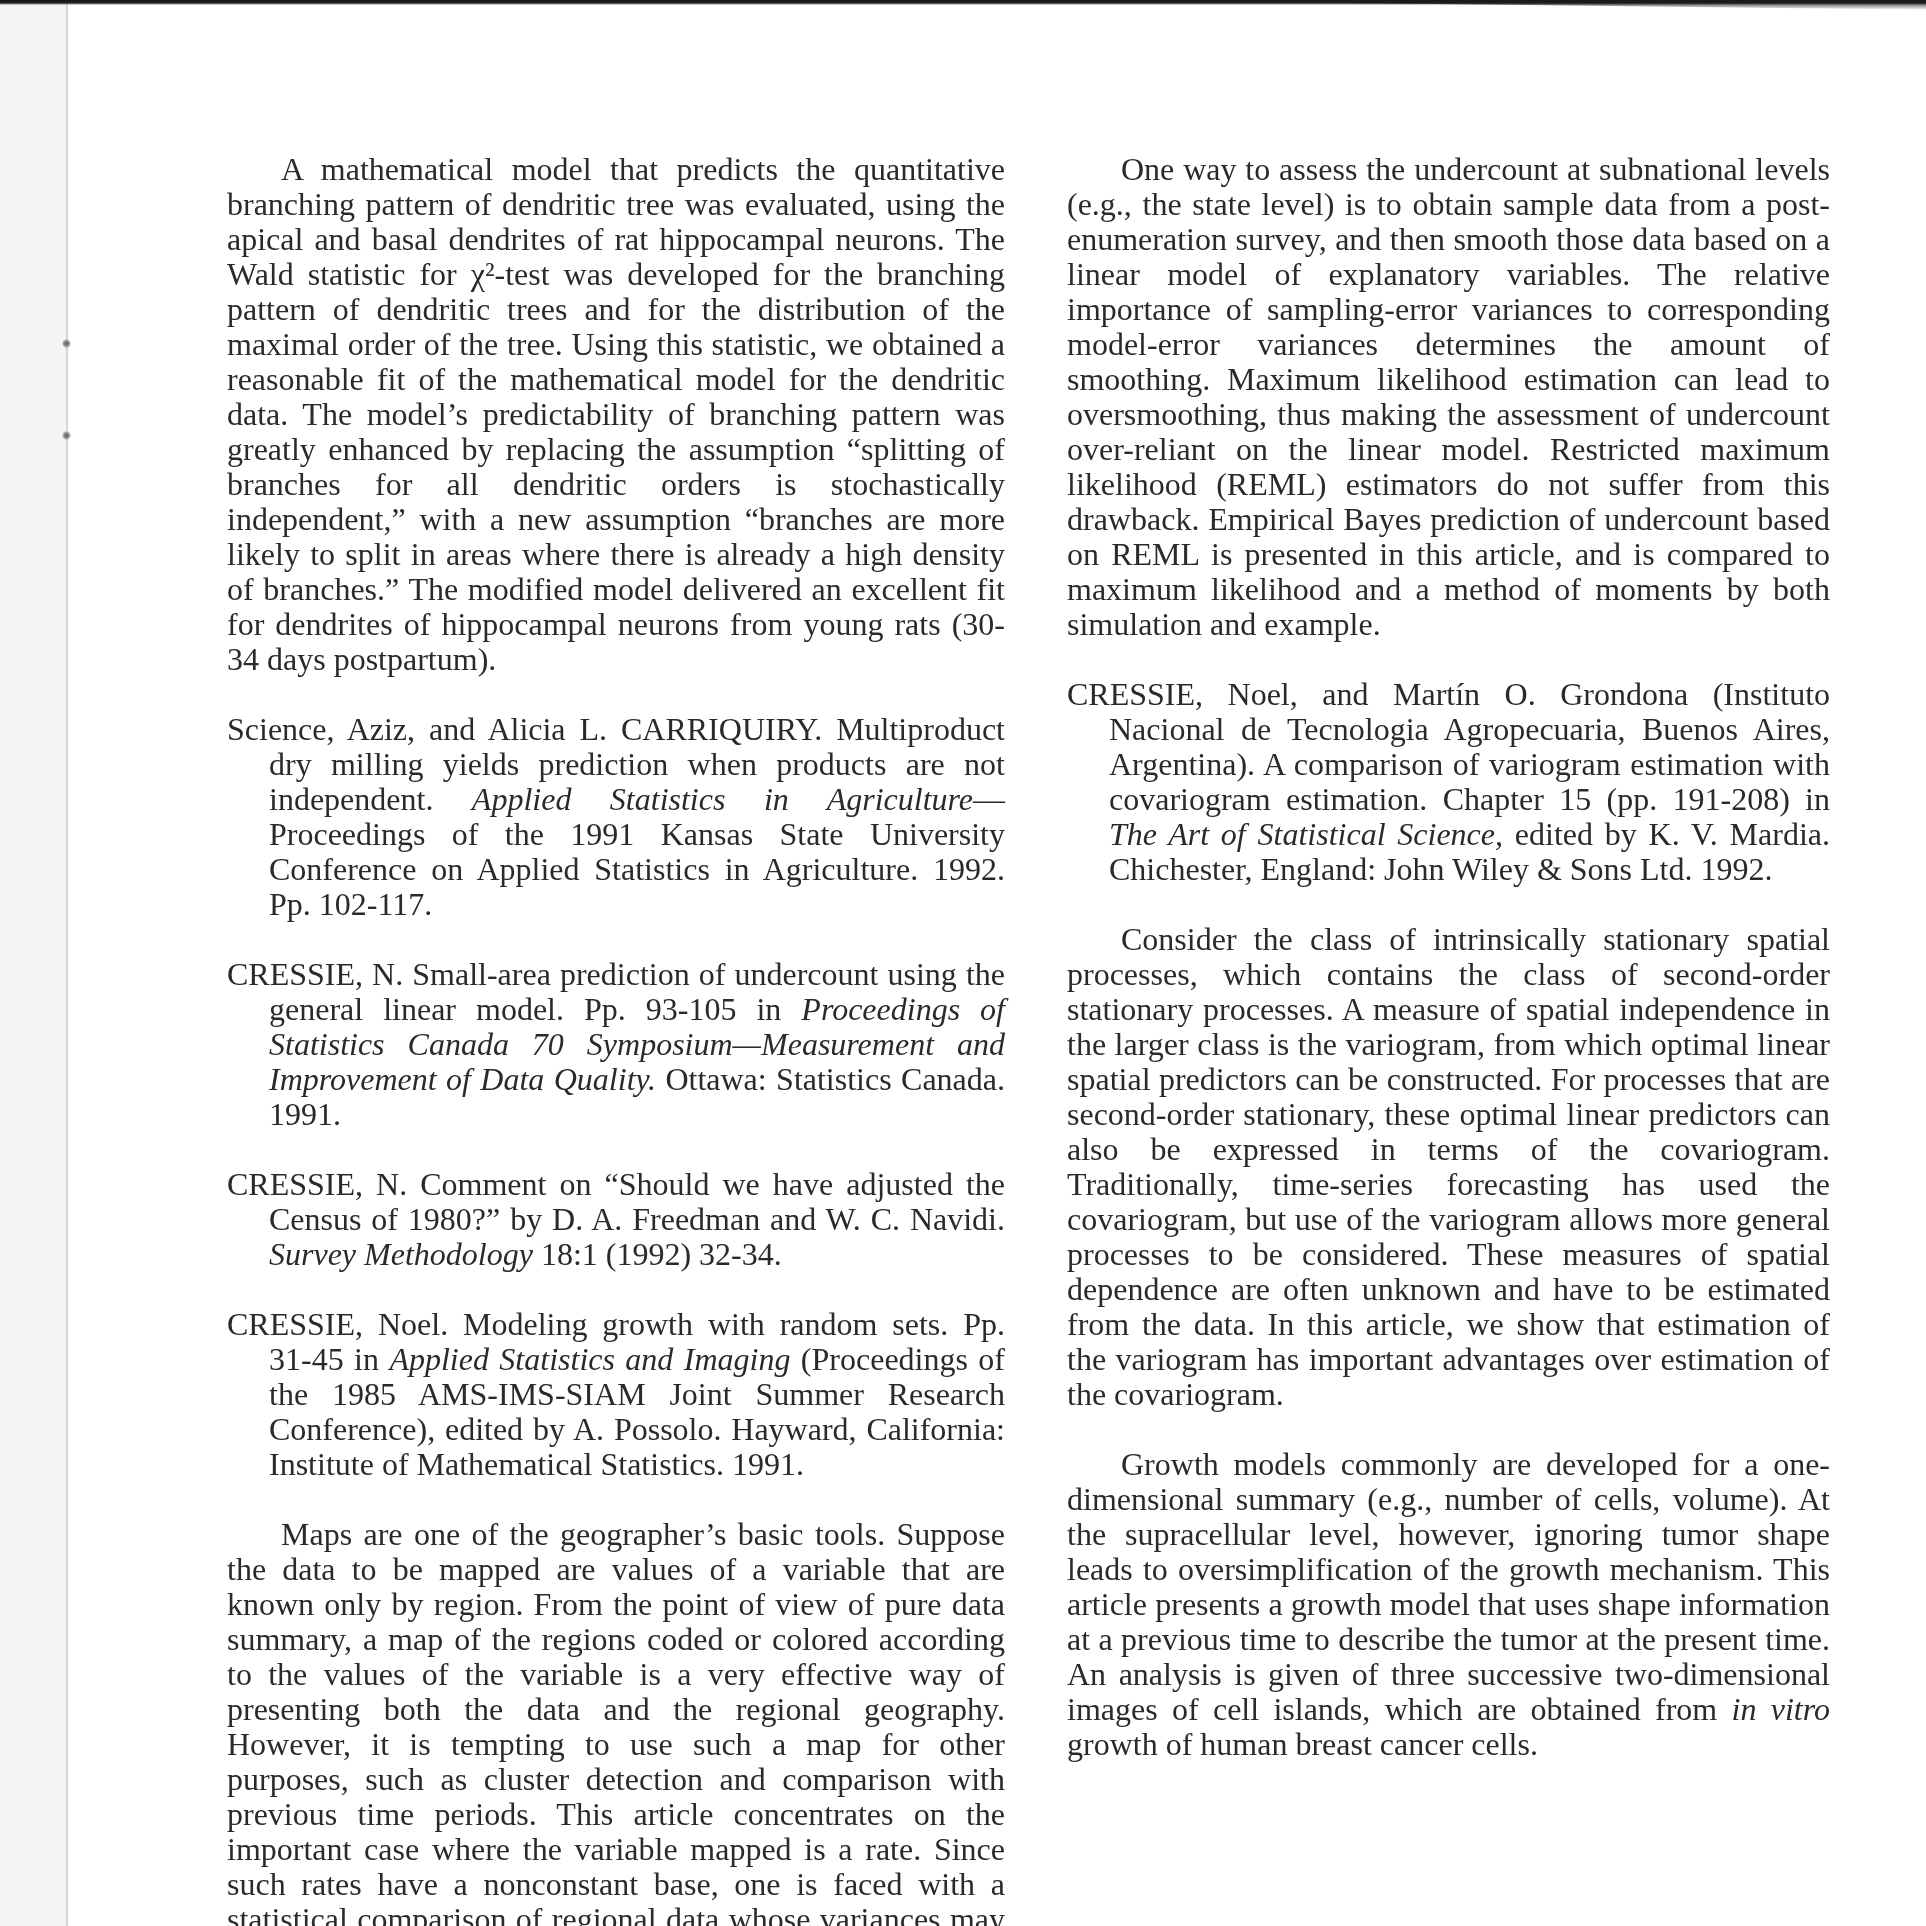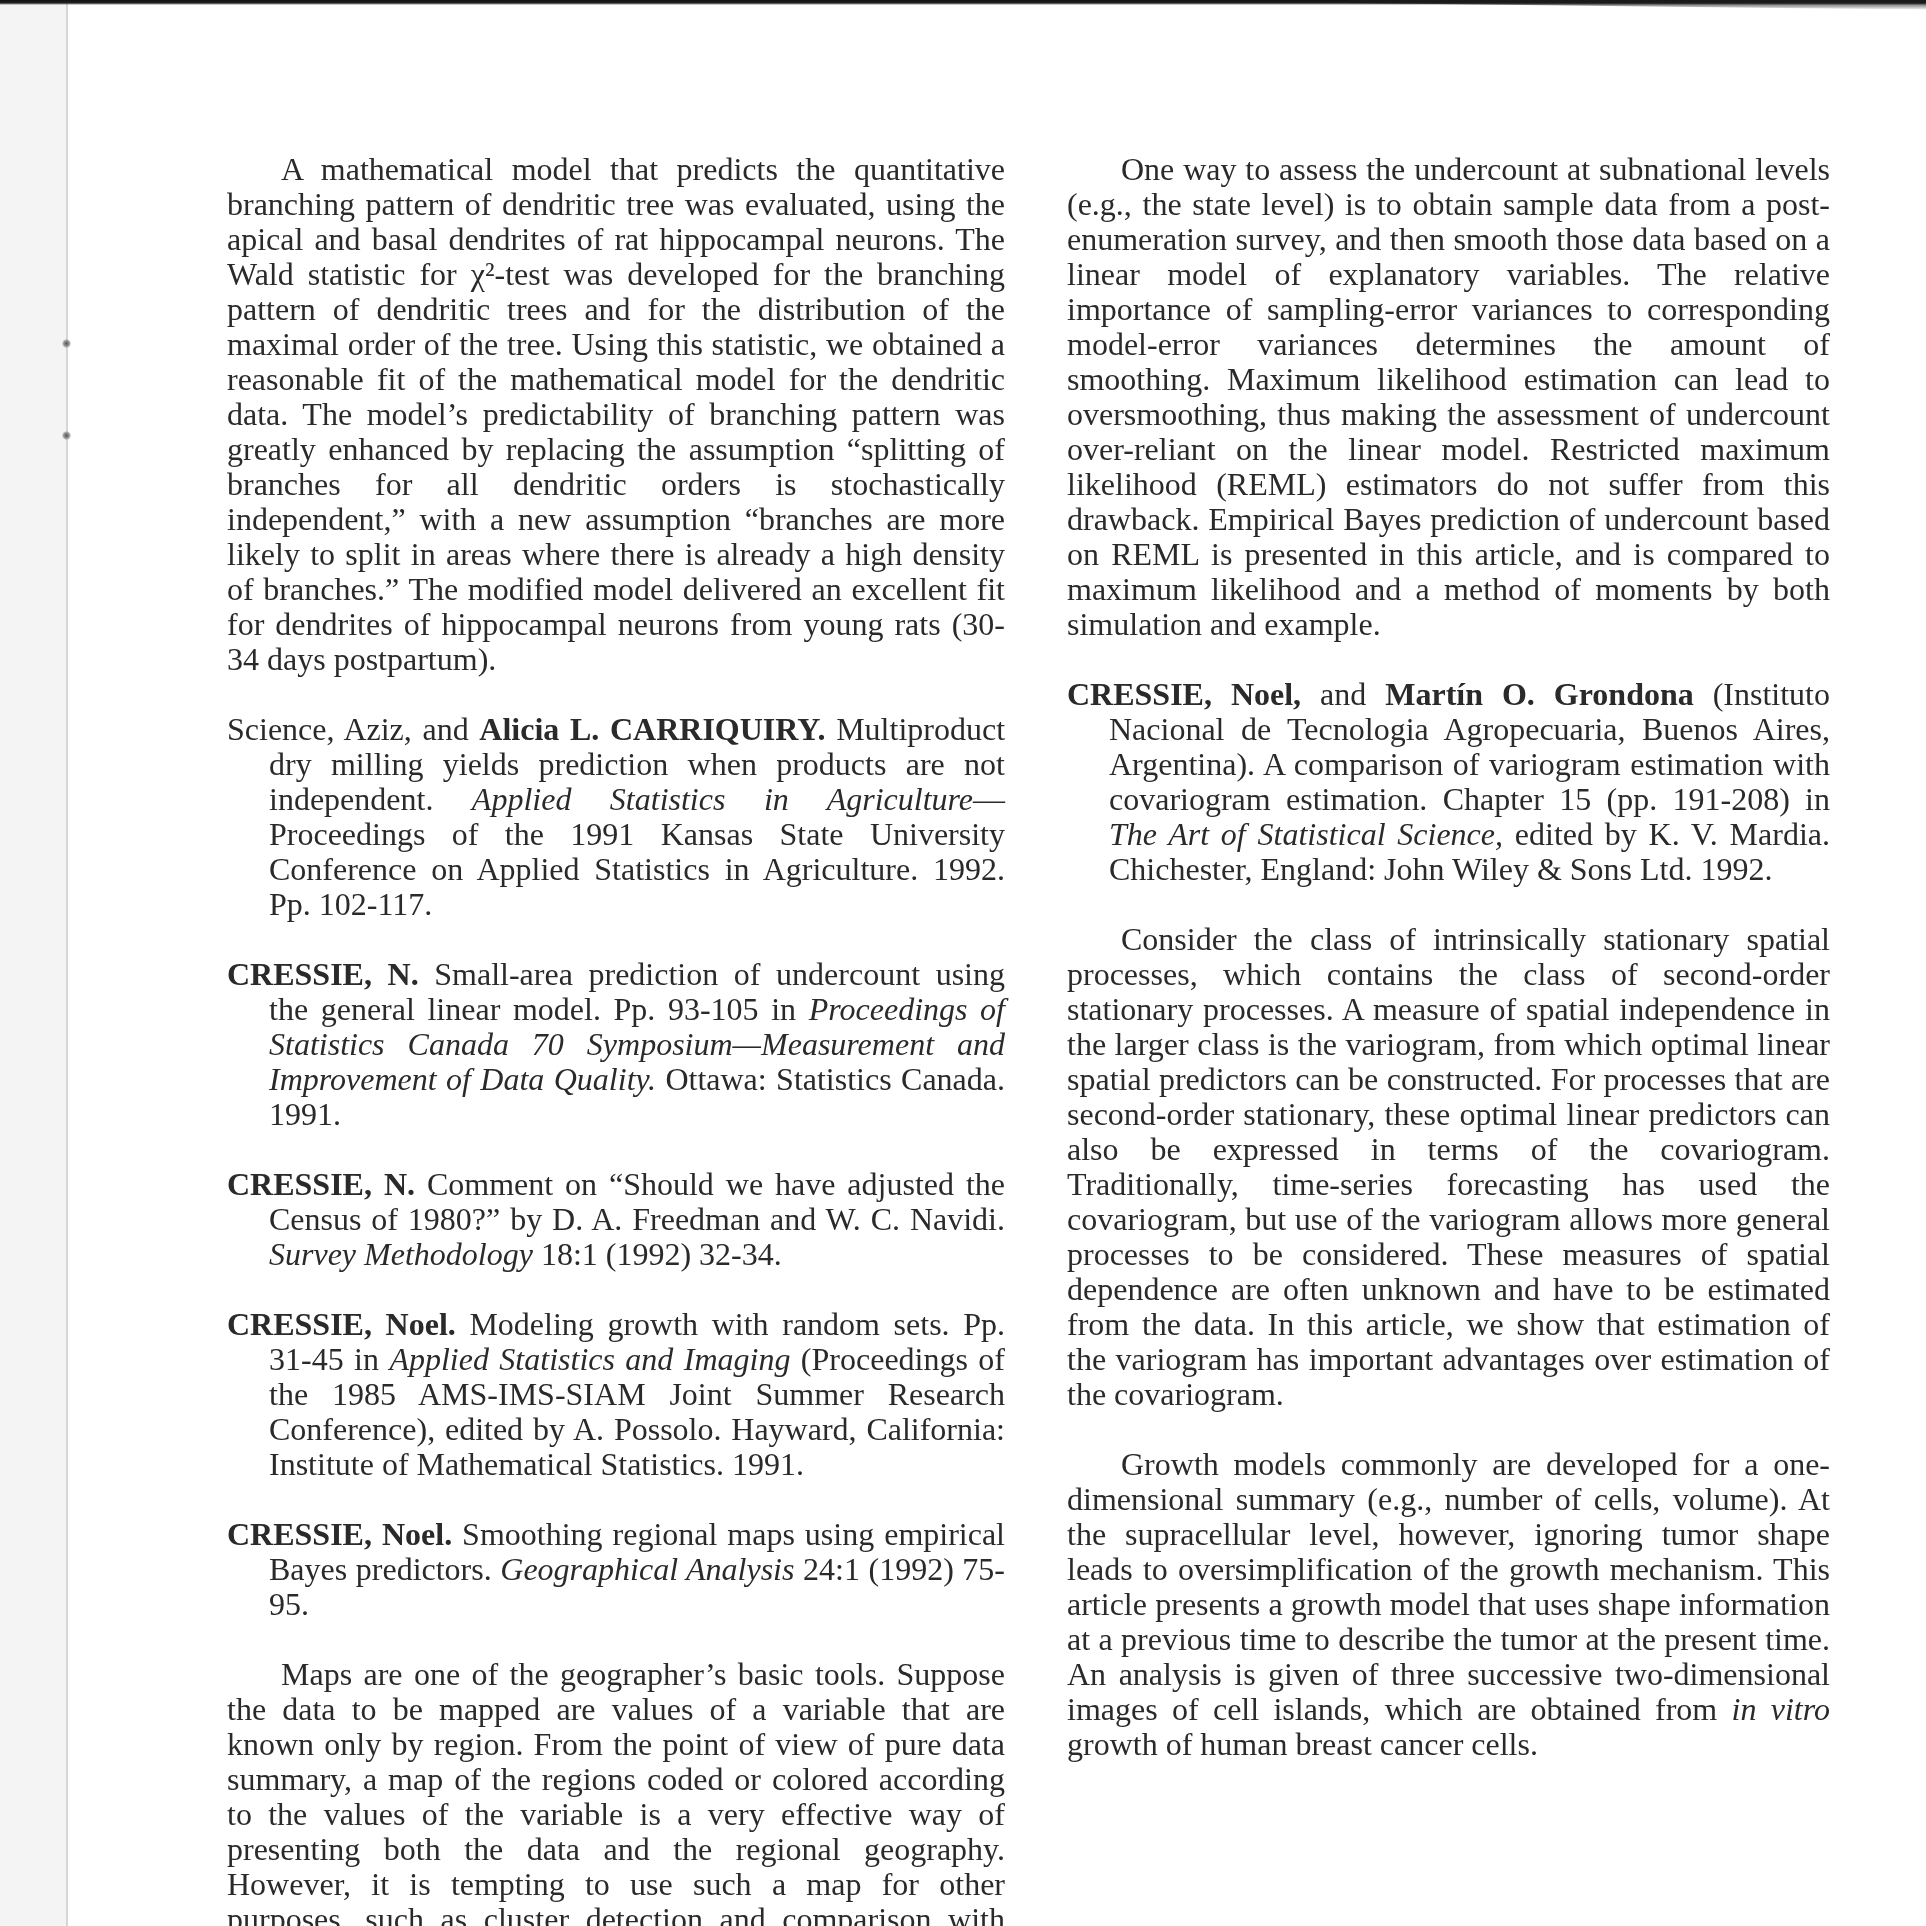--- a/index.html
+++ b/index.html
@@ -46,21 +46,21 @@
 
     .abstract {
       text-indent: 54px;
       margin: 0 0 35px 0;
     }
     .citation {
       margin: 0 0 35px 0;
       padding-left: 42px;
       text-indent: -42px;
     }
-    .author-bold { font-weight: bold; margin-top: 20px; }
+    .author-bold { font-weight: normal; margin-top: 20px; }
     .title-italic { font-style: italic; }
   </style>
 </head>
 <body>
 
 <div class="binding-shadow"></div>
 <div class="binding-line"></div>
 <div class="staple" style="left:62px; top:339px;"></div>
 <div class="staple" style="left:62px; top:431px;"></div>
 
@@ -82,23 +82,20 @@
   </p>
 
   <p class="citation">
     <span class="author-bold">CRESSIE, N.</span><span> Comment on “Should we have adjusted the Census of 1980?” by D. A. Freedman and W. C. Navidi. </span><span class="title-italic">Survey Methodology</span><span> 18:1 (1992) 32-34.</span>
   </p>
 
   <p class="citation">
     <span class="author-bold">CRESSIE, Noel.</span><span> Modeling growth with random sets. Pp. 31-45 in </span><span class="title-italic">Applied Statistics and Imaging</span><span> (Proceedings of the 1985 AMS-IMS-SIAM Joint Summer Research Conference), edited by A. Possolo. Hayward, California: Institute of Mathematical Statistics. 1991.</span>
   </p>
 
-  <p class="citation">
-    <span class="author-bold">CRESSIE, Noel.</span><span> Smoothing regional maps using empirical Bayes predictors. </span><span class="title-italic">Geographical Analysis</span><span> 24:1 (1992) 75-95.</span>
-  </p>
 
   <p class="abstract">
     <span>Maps are one of the geographer’s basic tools. Suppose the data to be mapped are values of a variable that are known only by region. From the point of view of pure data summary, a map of the regions coded or colored according to the values of the variable is a very effective way of presenting both the data and the regional geography. However, it is tempting to use such a map for other purposes, such as cluster detection and comparison with previous time periods. This article concentrates on the important case where the variable mapped is a rate. Since such rates have a nonconstant base, one is faced with a statistical comparison of regional data whose variances may be highly different.</span>
   </p>
 
 </div>
 
 <div class="column col-right">
 
   <p class="abstract">

